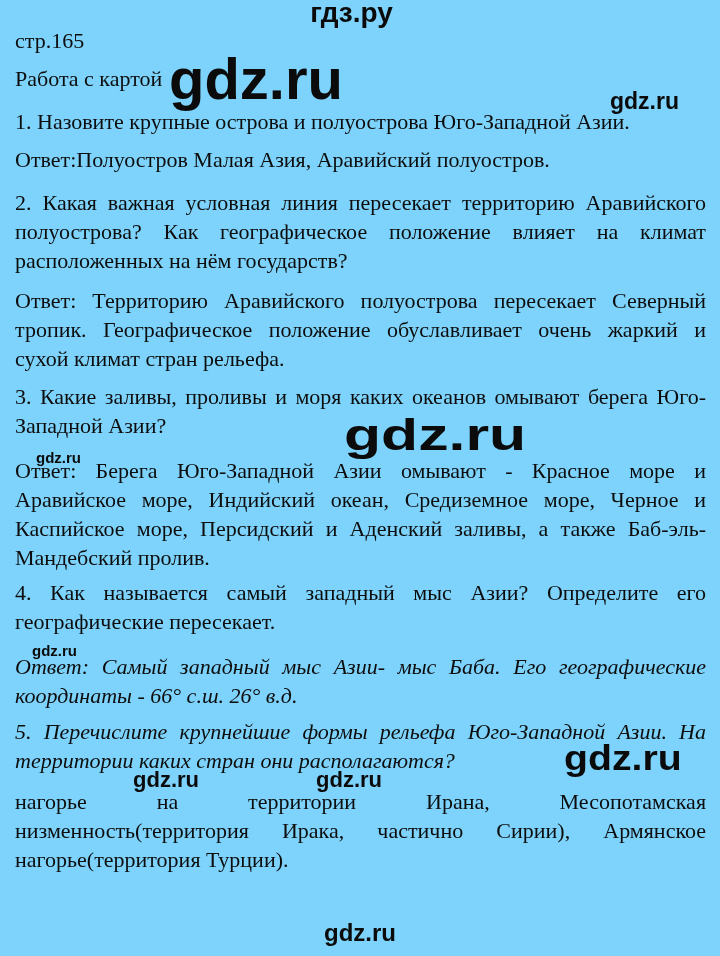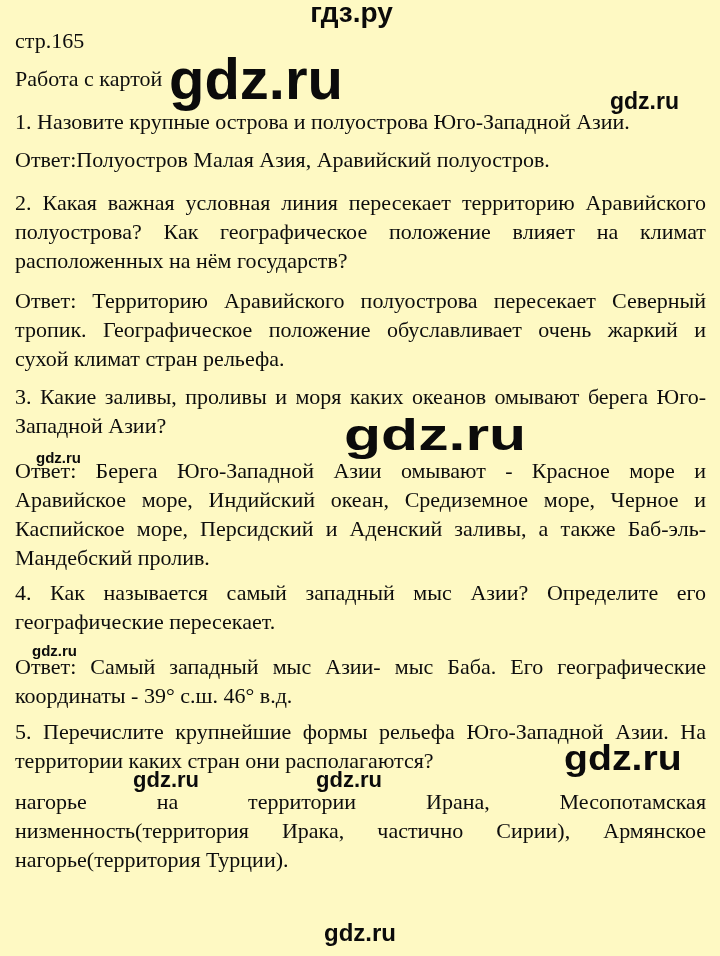--- a/index.html
+++ b/index.html
@@ -4,21 +4,21 @@
 <style>
   html, body {
     margin: 0;
     padding: 0;
     background: #ffffff;
   }
   .page {
     position: relative;
     width: 720px;
     height: 956px;
-    background: #fef9c3;
+    background: #7dd3fc;
     color: #0d0d0d;
     font-family: "Liberation Serif", "DejaVu Serif", serif;
     font-size: 22px;
     line-height: 29px;
     overflow: hidden;
   }
   .content {
     padding: 0 14px 0 15px;
   }
   
@@ -56,22 +56,22 @@
   }
   [data-name="page-number-label"]  { margin-top: 0; }
   [data-name="section-title"]      { margin-top: 9px; }
   [data-name="question-1"] { margin-top: 14px; }
   [data-name="answer-1"]   { margin-top: 9px; }
   [data-name="question-2"] { margin-top: 14px; }
   [data-name="answer-2"]   { margin-top: 11px; }
   [data-name="question-3"] { margin-top: 9px; }
   [data-name="answer-3"]   { margin-top: 16px; }
   [data-name="question-4"] { margin-top: 6px; }
-  [data-name="answer-4"]   { margin-top: 16px; }
-  [data-name="question-5"] { margin-top: 7px; }
+  [data-name="answer-4"]   { margin-top: 16px; font-style: italic; }
+  [data-name="question-5"] { margin-top: 7px; font-style: italic; }
   [data-name="answer-5"]   { margin-top: 12px; }
   
   .wm {
     position: absolute;
     font-family: "Liberation Sans", "DejaVu Sans", sans-serif;
     font-weight: 700;
     line-height: 1;
     color: #0b0b0b;
     white-space: nowrap;
     transform-origin: left top;
@@ -129,21 +129,21 @@
         <div class="pline" data-name="text-line">Каспийское море, Персидский и Аденский заливы, а также Баб-эль-</div>
         <div class="pline last" data-name="text-line">Мандебский пролив.</div>
       </div>
 
     <div class="para" data-name="question-4">
         <div class="pline" data-name="text-line">4. Как называется самый западный мыс Азии? Определите его</div>
         <div class="pline last" data-name="text-line">географические пересекает.</div>
       </div>
     <div class="para" data-name="answer-4">
         <div class="pline" data-name="text-line">Ответ: Самый западный мыс Азии- мыс Баба. Его географические</div>
-        <div class="pline last" data-name="text-line">координаты - 39° с.ш. 46° в.д.</div>
+        <div class="pline last" data-name="text-line">координаты - 66° с.ш. 26° в.д.</div>
       </div>
 
     <div class="para" data-name="question-5">
         <div class="pline" data-name="text-line">5. Перечислите крупнейшие формы рельефа Юго-Западной Азии. На</div>
         <div class="pline last" data-name="text-line">территории каких стран они располагаются?</div>
       </div>
     <div class="para" data-name="answer-5">
         <div class="pline" data-name="text-line">нагорье на территории Ирана, Месопотамская</div>
         <div class="pline" data-name="text-line">низменность(территория Ирака, частично Сирии), Армянское</div>
         <div class="pline last" data-name="text-line">нагорье(территория Турции).</div>

